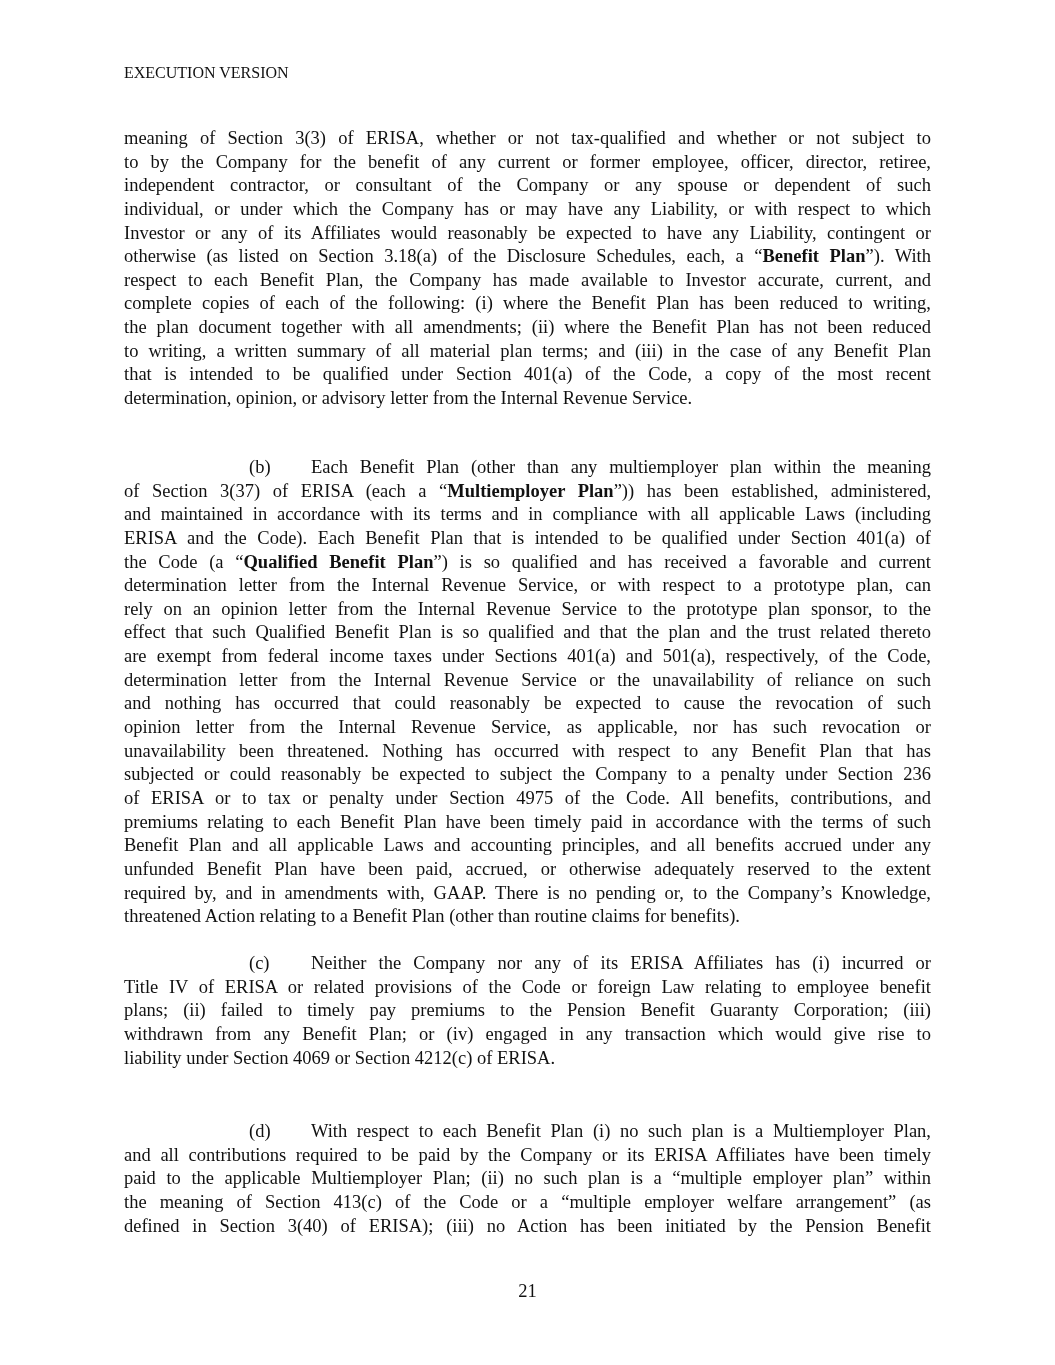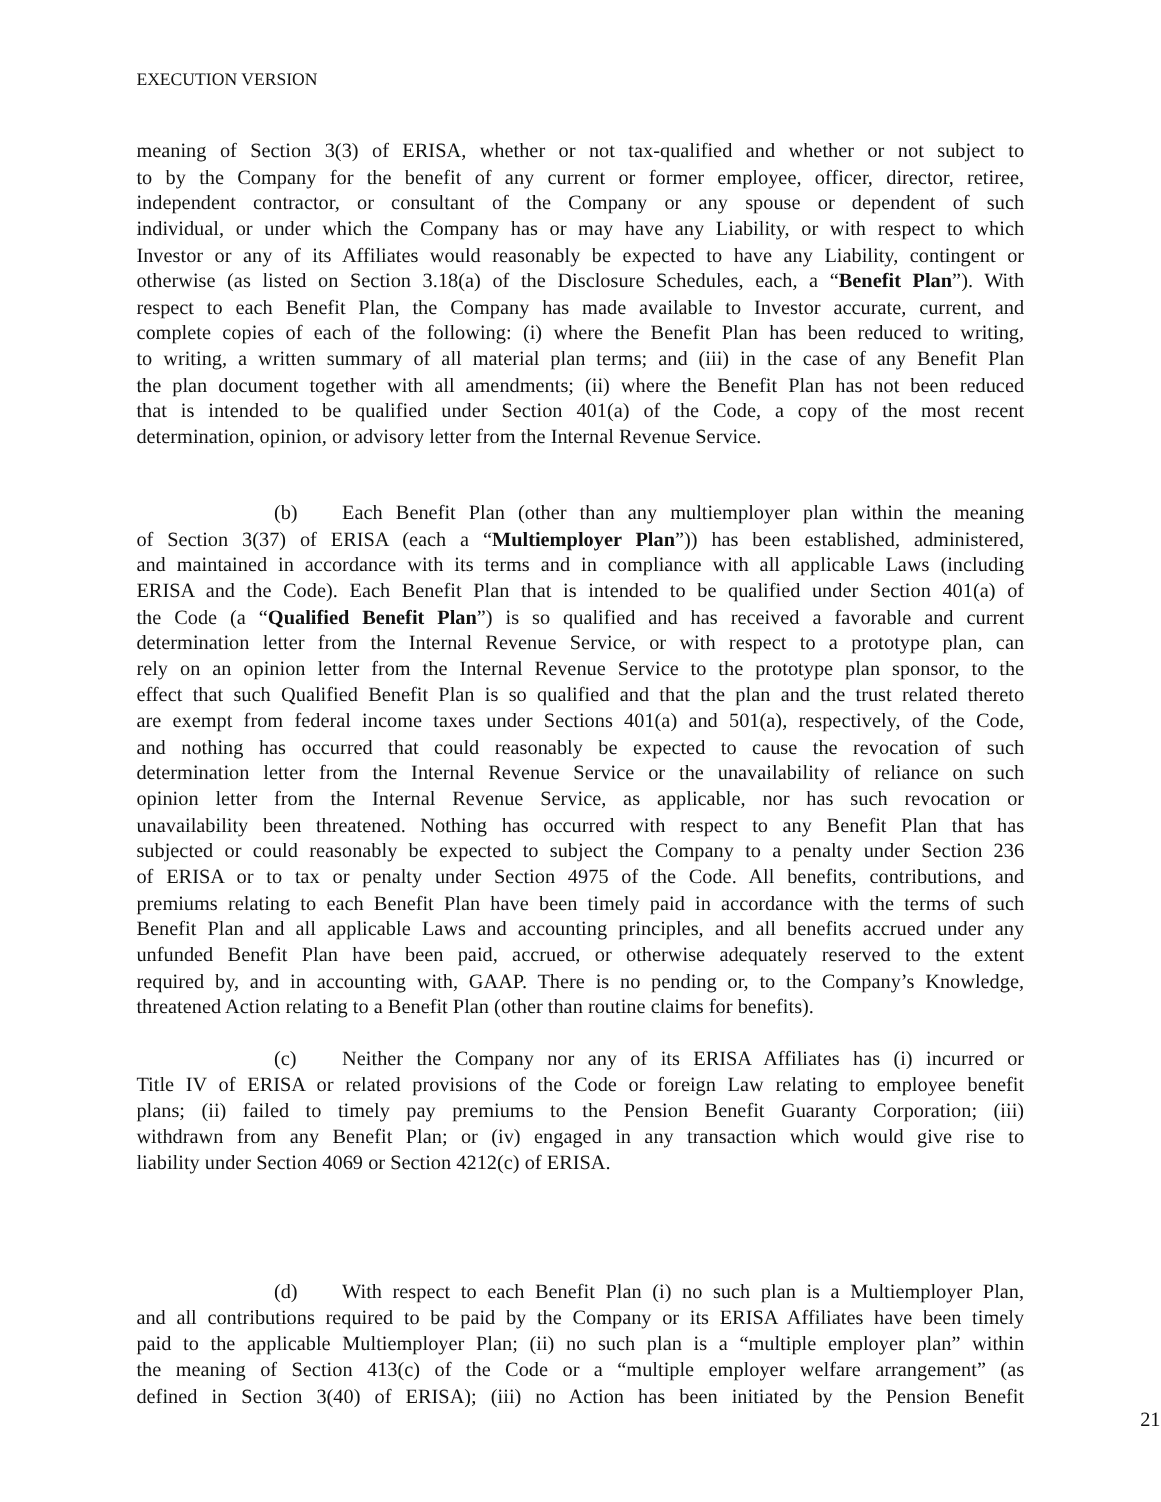--- a/index.html
+++ b/index.html
@@ -5,71 +5,71 @@
   html, body { margin:0; padding:0; background:#ffffff; }
   body { width:1055px; height:1365px; position:relative; overflow:hidden;
          font-family:"Liberation Serif", "DejaVu Serif", serif; color:#111; }
   .header { position:absolute; left:124px; top:64px; font-size:16px; letter-spacing:0; }
   .para { position:absolute; left:124px; width:807px; font-size:18.5px; line-height:23.65px; }
   .line { display:block; text-align:justify; text-align-last:justify; white-space:nowrap; height:23.65px; overflow:visible; }
   .line.last { text-align-last:left; }
   .line .ind { display:inline-block; width:125px; }
   .line .lbl { display:inline-block; width:62px; }
   b { font-weight:bold; }
-  .pagenum { position:absolute; left:0; width:1055px; top:1281px; text-align:right; font-size:18.5px; }
+  .pagenum { position:absolute; left:0; width:1055px; top:1281px; text-align:center; font-size:18.5px; }
 </style>
 </head>
 <body>
 
 <div class="header">EXECUTION VERSION</div>
 
 <div class="para" id="p-continuation" style="top:127px;">
     <span class="line">meaning of Section 3(3) of ERISA, whether or not tax-qualified and whether or not subject to</span>
     <span class="line">to by the Company for the benefit of any current or former employee, officer, director, retiree,</span>
     <span class="line">independent contractor, or consultant of the Company or any spouse or dependent of such</span>
     <span class="line">individual, or under which the Company has or may have any Liability, or with respect to which</span>
     <span class="line">Investor or any of its Affiliates would reasonably be expected to have any Liability, contingent or</span>
     <span class="line">otherwise (as listed on Section 3.18(a) of the Disclosure Schedules, each, a “<b>Benefit Plan</b>”). With</span>
     <span class="line">respect to each Benefit Plan, the Company has made available to Investor accurate, current, and</span>
     <span class="line">complete copies of each of the following: (i) where the Benefit Plan has been reduced to writing,</span>
+    <span class="line">the plan document together with all amendments; (ii) where the Benefit Plan has not been reduced</span>
     <span class="line">to writing, a written summary of all material plan terms; and (iii) in the case of any Benefit Plan</span>
-    <span class="line">the plan document together with all amendments; (ii) where the Benefit Plan has not been reduced</span>
     <span class="line">that is intended to be qualified under Section 401(a) of the Code, a copy of the most recent</span>
     <span class="line last">determination, opinion, or advisory letter from the Internal Revenue Service.</span>
   </div>
 <div class="para" id="p-b" style="top:456px;">
     <span class="line"><span class="ind"></span><span class="lbl">(b)</span>Each Benefit Plan (other than any multiemployer plan within the meaning</span>
     <span class="line">of Section 3(37) of ERISA (each a “<b>Multiemployer Plan</b>”)) has been established, administered,</span>
     <span class="line">and maintained in accordance with its terms and in compliance with all applicable Laws (including</span>
     <span class="line">ERISA and the Code). Each Benefit Plan that is intended to be qualified under Section 401(a) of</span>
     <span class="line">the Code (a “<b>Qualified Benefit Plan</b>”) is so qualified and has received a favorable and current</span>
     <span class="line">determination letter from the Internal Revenue Service, or with respect to a prototype plan, can</span>
     <span class="line">rely on an opinion letter from the Internal Revenue Service to the prototype plan sponsor, to the</span>
     <span class="line">effect that such Qualified Benefit Plan is so qualified and that the plan and the trust related thereto</span>
     <span class="line">are exempt from federal income taxes under Sections 401(a) and 501(a), respectively, of the Code,</span>
+    <span class="line">determination letter from the Internal Revenue Service or the unavailability of reliance on such</span>
     <span class="line">and nothing has occurred that could reasonably be expected to cause the revocation of such</span>
-    <span class="line">determination letter from the Internal Revenue Service or the unavailability of reliance on such</span>
     <span class="line">opinion letter from the Internal Revenue Service, as applicable, nor has such revocation or</span>
     <span class="line">unavailability been threatened. Nothing has occurred with respect to any Benefit Plan that has</span>
     <span class="line">subjected or could reasonably be expected to subject the Company to a penalty under Section 236</span>
     <span class="line">of ERISA or to tax or penalty under Section 4975 of the Code. All benefits, contributions, and</span>
     <span class="line">premiums relating to each Benefit Plan have been timely paid in accordance with the terms of such</span>
     <span class="line">Benefit Plan and all applicable Laws and accounting principles, and all benefits accrued under any</span>
     <span class="line">unfunded Benefit Plan have been paid, accrued, or otherwise adequately reserved to the extent</span>
-    <span class="line">required by, and in accounting with, GAAP. There is no pending or, to the Company’s Knowledge,</span>
+    <span class="line">required by, and in amendments with, GAAP. There is no pending or, to the Company’s Knowledge,</span>
     <span class="line last">threatened Action relating to a Benefit Plan (other than routine claims for benefits).</span>
   </div>
 <div class="para" id="p-c" style="top:952px;">
     <span class="line"><span class="ind"></span><span class="lbl">(c)</span>Neither the Company nor any of its ERISA Affiliates has (i) incurred or</span>
     <span class="line">Title IV of ERISA or related provisions of the Code or foreign Law relating to employee benefit</span>
     <span class="line">plans; (ii) failed to timely pay premiums to the Pension Benefit Guaranty Corporation; (iii)</span>
     <span class="line">withdrawn from any Benefit Plan; or (iv) engaged in any transaction which would give rise to</span>
     <span class="line last">liability under Section 4069 or Section 4212(c) of ERISA.</span>
   </div>
-<div class="para" id="p-d" style="top:1120px;margin-top:44px;">
+<div class="para" id="p-d" style="top:1120px;">
     <span class="line"><span class="ind"></span><span class="lbl">(d)</span>With respect to each Benefit Plan (i) no such plan is a Multiemployer Plan,</span>
     <span class="line">and all contributions required to be paid by the Company or its ERISA Affiliates have been timely</span>
     <span class="line">paid to the applicable Multiemployer Plan; (ii) no such plan is a “multiple employer plan” within</span>
     <span class="line">the meaning of Section 413(c) of the Code or a “multiple employer welfare arrangement” (as</span>
     <span class="line">defined in Section 3(40) of ERISA); (iii) no Action has been initiated by the Pension Benefit</span>
   </div>
 
 <div class="pagenum">21</div>
 
 </body></html>

